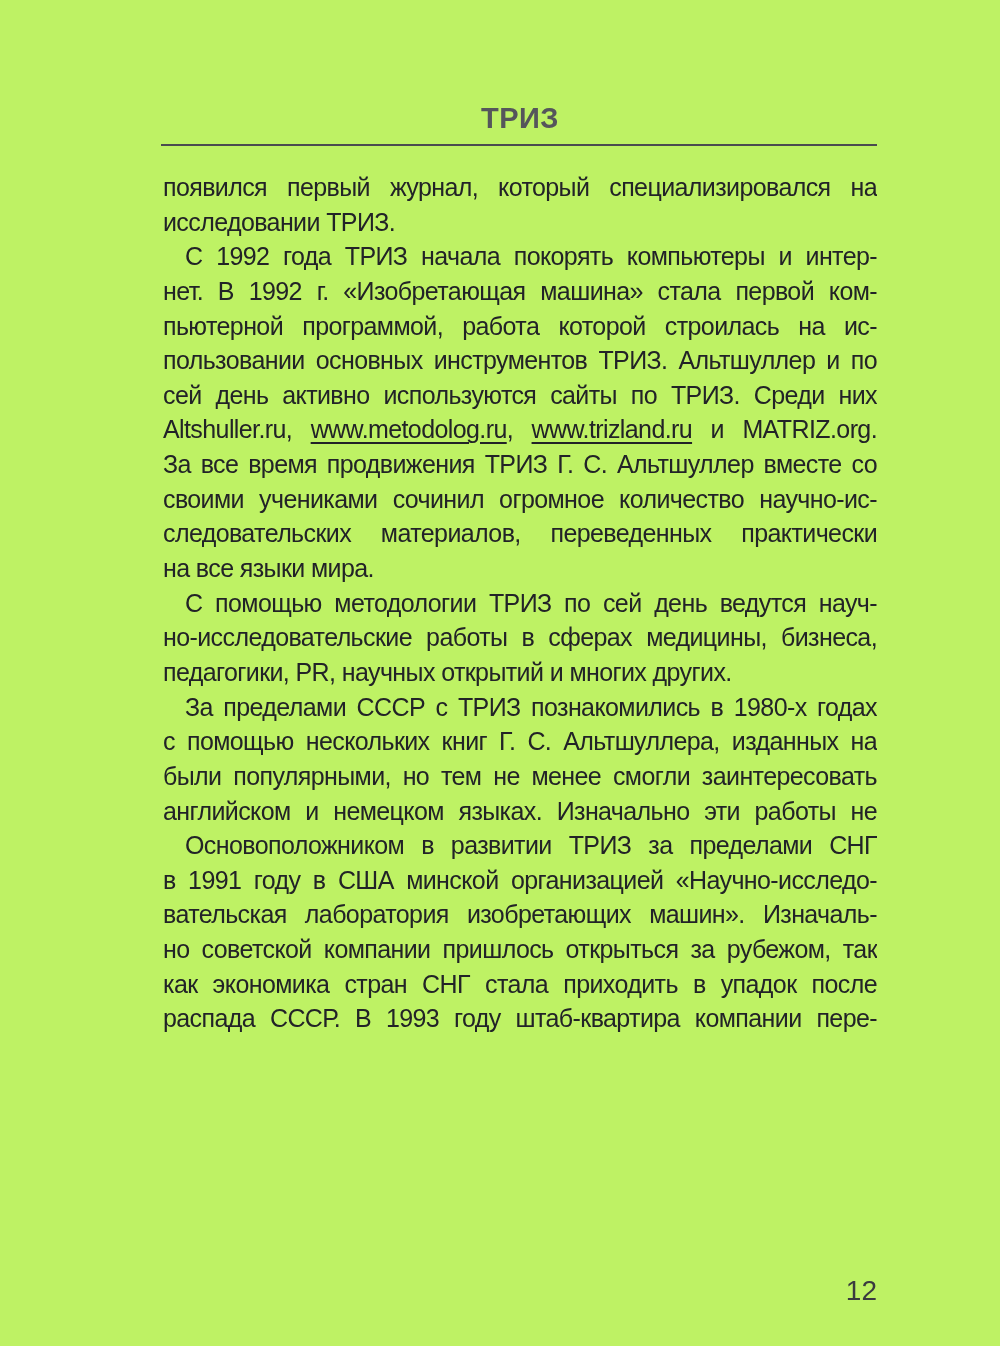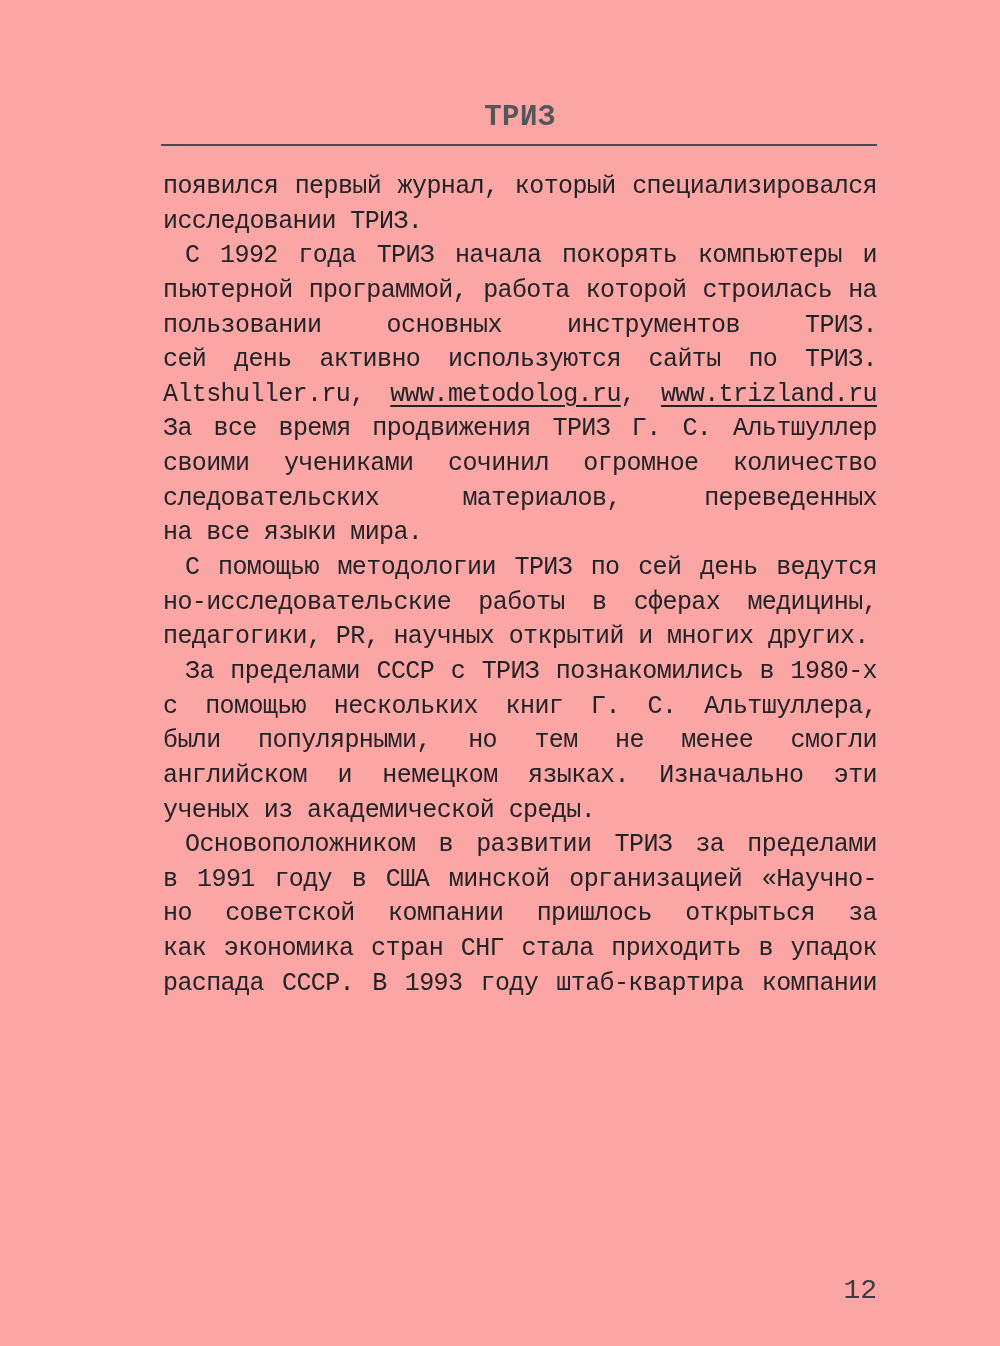--- a/index.html
+++ b/index.html
@@ -4,22 +4,22 @@
 <style>
   html, body {
     margin: 0;
     padding: 0;
     background: #ffffff;
   }
   .page {
     position: relative;
     width: 1000px;
     height: 1346px;
-    background: #fca5a5;
-    font-family: Liberation Mono, monospace;
+    background: #bef264;
+    font-family: Liberation Sans, sans-serif;
     overflow: hidden;
   }
   .column {
     position: absolute;
     left: 163px;
     top: 0;
     width: 714px;
     height: 100%;
   }
   .doc-header {
@@ -95,44 +95,45 @@
   <div class="column">
     <div class="doc-header">ТРИЗ</div>
     <div class="rule"></div>
     <div class="page-body">
         <div class="paragraph">
           <div class="line fill"><span>появился первый журнал, который специализировался на</span></div>
           <div class="line"><span>исследовании ТРИЗ.</span></div>
         </div>
         <div class="paragraph">
           <div class="line fill indent"><span>С 1992 года ТРИЗ начала покорять компьютеры и интер-</span></div>
+          <div class="line fill"><span>нет. В 1992 г. «Изобретающая машина» стала первой ком-</span></div>
           <div class="line fill"><span>пьютерной программой, работа которой строилась на ис-</span></div>
           <div class="line fill"><span>пользовании основных инструментов ТРИЗ. Альтшуллер и по</span></div>
           <div class="line fill"><span>сей день активно используются сайты по ТРИЗ. Среди них</span></div>
           <div class="line fill"><span>Altshuller.ru, </span><span class="underlined">www.metodolog.ru</span><span>, </span><span class="underlined">www.trizland.ru</span><span> и MATRIZ.org.</span></div>
           <div class="line fill"><span>За все время продвижения ТРИЗ Г. С. Альтшуллер вместе со</span></div>
           <div class="line fill"><span>своими учениками сочинил огромное количество научно-ис-</span></div>
           <div class="line fill"><span>следовательских материалов, переведенных практически</span></div>
           <div class="line"><span>на все языки мира.</span></div>
         </div>
         <div class="paragraph">
           <div class="line fill indent"><span>С помощью методологии ТРИЗ по сей день ведутся науч-</span></div>
           <div class="line fill"><span>но-исследовательские работы в сферах медицины, бизнеса,</span></div>
           <div class="line"><span>педагогики, PR, научных открытий и многих других.</span></div>
         </div>
         <div class="paragraph">
           <div class="line fill indent"><span>За пределами СССР с ТРИЗ познакомились в 1980-х годах</span></div>
           <div class="line fill"><span>с помощью нескольких книг Г. С. Альтшуллера, изданных на</span></div>
           <div class="line fill"><span>были популярными, но тем не менее смогли заинтересовать</span></div>
           <div class="line fill"><span>английском и немецком языках. Изначально эти работы не</span></div>
-          <div class="line"><span>ученых из академической среды.</span></div>
         </div>
         <div class="paragraph">
           <div class="line fill indent"><span>Основоположником в развитии ТРИЗ за пределами СНГ</span></div>
           <div class="line fill"><span>в 1991 году в США минской организацией «Научно-исследо-</span></div>
+          <div class="line fill"><span>вательская лаборатория изобретающих машин». Изначаль-</span></div>
           <div class="line fill"><span>но советской компании пришлось открыться за рубежом, так</span></div>
           <div class="line fill"><span>как экономика стран СНГ стала приходить в упадок после</span></div>
           <div class="line fill"><span>распада СССР. В 1993 году штаб-квартира компании пере-</span></div>
         </div>
       </div>
     <div class="page-number">12</div>
   </div>
 </div>
 
 </body></html>

